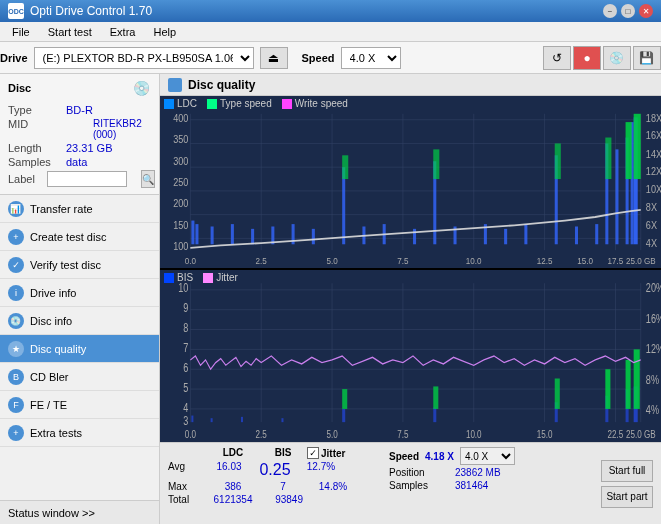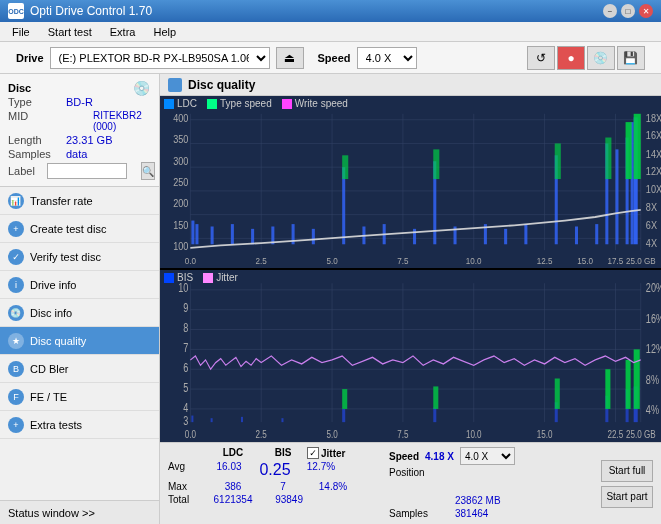--- a/index.html
+++ b/index.html
@@ -35,21 +35,21 @@
       gap: 2px;
     }
     .menu-item { padding: 2px 8px; cursor: pointer; font-size: 11px; border-radius: 2px; }
 
     
     .drive-bar {
       background: #f5f5f5;
       height: 32px;
       display: flex;
       align-items: center;
-      padding: 0 16px;
+      padding: 0 0;
       border-bottom: 1px solid #ccc;
       gap: 6px;
     }
     .drive-label { font-size: 11px; font-weight: bold; }
     .drive-select {
       height: 22px;
       font-size: 11px;
       border: 1px solid #aaa;
       background: white;
       padding: 0 4px;
@@ -88,21 +88,21 @@
     
     .disc-panel {
       background: #f5f5f5;
       border-bottom: 1px solid #ccc;
       padding: 6px 8px;
     }
     .disc-panel-header {
       display: flex;
       align-items: center;
       justify-content: space-between;
-      margin-bottom: 0;
+      margin-bottom: 8px;
     }
     .disc-title { font-size: 11px; font-weight: bold; }
     .disc-icon { font-size: 14px; }
     .disc-row { display: flex; margin-bottom: 2px; font-size: 11px; }
     .disc-key { width: 58px; color: #444; }
     .disc-val { color: #0000cc; font-weight: 500; }
     .label-row { display: flex; align-items: center; margin-top: 2px; gap: 12px; }
     .label-key { width: 38px; font-size: 11px; color: #444; }
     .label-input { width: 80px; height: 16px; border: 1px solid #aaa; background: white; font-size: 10px; }
     .label-btn { width: 18px; height: 18px; background: #e0e0e0; border: 1px solid #aaa; margin-left: 2px; cursor: pointer; font-size: 10px; display: flex; align-items: center; justify-content: center; }
@@ -522,21 +522,21 @@
         <div style="display:flex; flex-direction:column; gap:2px; margin-left:8px; min-width:160px;">
           <div style="display:flex; gap:6px; align-items:center;">
             <span style="font-size:10px; font-weight:bold;">Speed</span>
             <span style="font-size:10px; color:#0000cc; font-weight:bold;">4.18 X</span>
             <select style="height:18px;font-size:10px;border:1px solid #aaa;width:55px;">
               <option>4.0 X</option>
             </select>
           </div>
           <div style="display:flex; gap:6px;">
             <span style="font-size:10px; width:60px;">Position</span>
-            <span style="font-size:10px; color:#0000cc;margin-top:28px;">23862 MB</span>
+            <span style="font-size:10px; color:#0000cc;">23862 MB</span>
           </div>
           <div style="display:flex; gap:6px;">
             <span style="font-size:10px; width:60px;">Samples</span>
             <span style="font-size:10px; color:#0000cc;">381464</span>
           </div>
         </div>
 
         <div style="display:flex; flex-direction:column; gap:4px; margin-left:auto; justify-content:center;">
           <button class="action-btn">Start full</button>
           <button class="action-btn">Start part</button>

